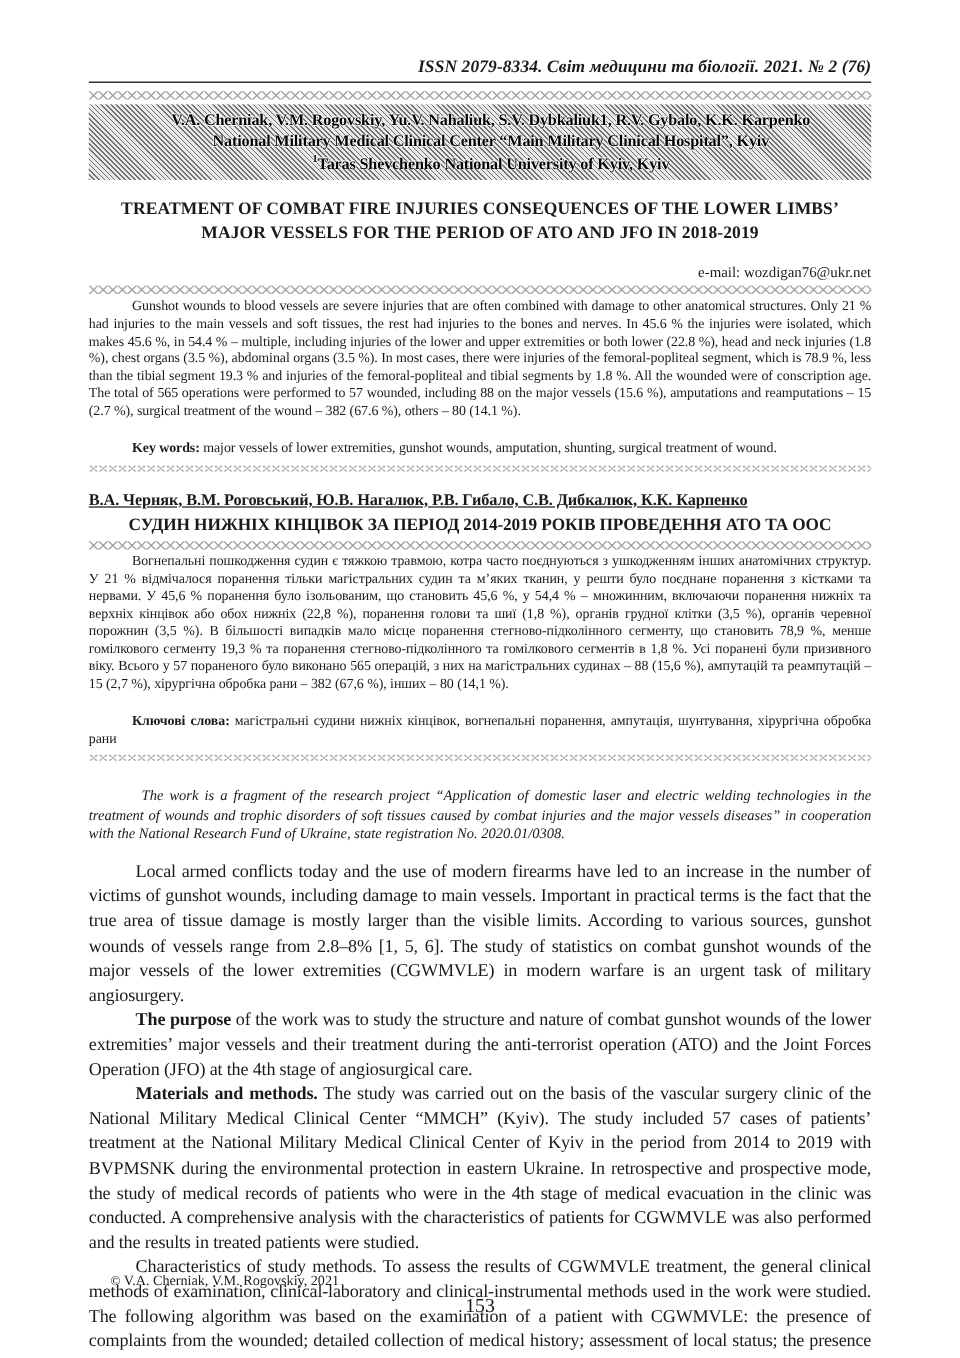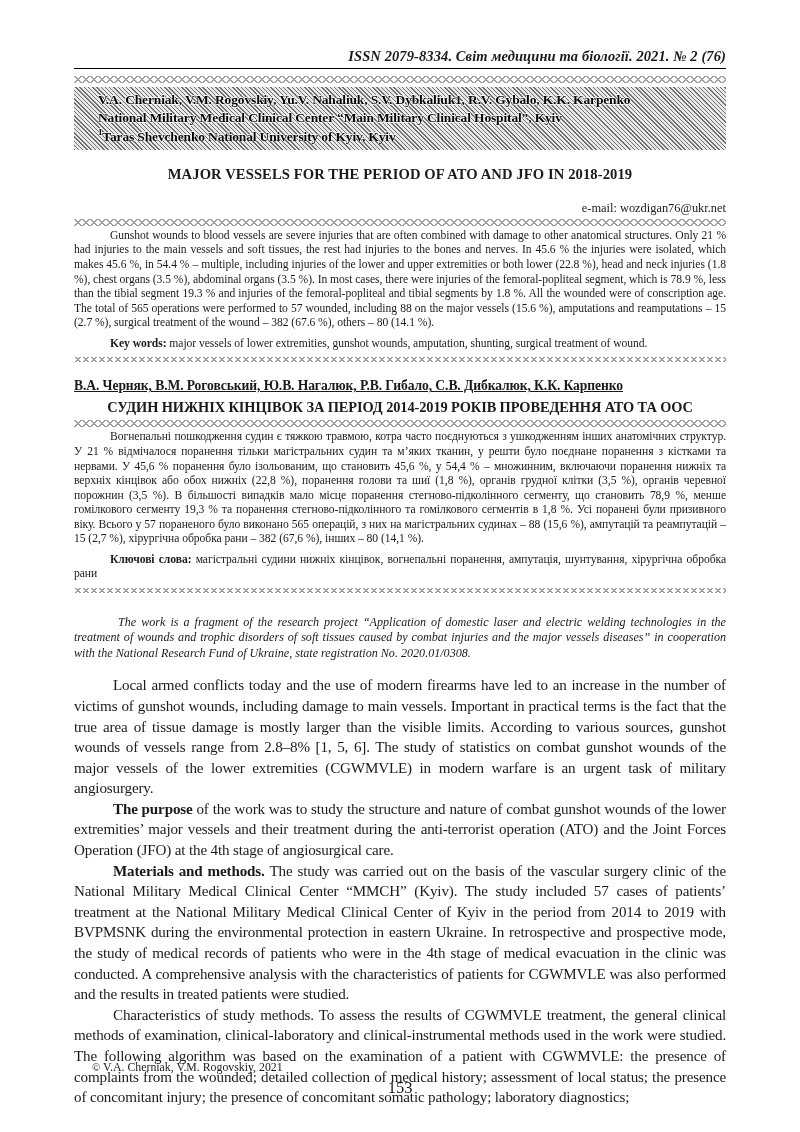--- a/index.html
+++ b/index.html
@@ -68,20 +68,21 @@
 
   
   .authorband {
     background-color: #e9e9e9;
     background-image: repeating-linear-gradient(
       45deg,
       #6f6f6f 0px, #6f6f6f 1px,
       rgba(255,255,255,0) 1px, rgba(255,255,255,0) 3px
     );
     padding: 4px 6px 5px 24px;
+    text-align: center;
   }
   .authorband .ln {
     font-weight: bold;
     font-size: 13.5px;
     line-height: 1.33;
     letter-spacing: -0.15px;
     color: #000;
     text-shadow:
       0.6px 0 0 #fff, -0.6px 0 0 #fff,
       0 0.6px 0 #fff, 0 -0.6px 0 #fff;
@@ -107,21 +108,21 @@
   
   .abstract {
     font-size: 11.6px;
     line-height: 1.255;
     text-align: justify;
     text-justify: inter-word;
     margin: 3px 0 0 0;
     letter-spacing: -0.05px;
   }
   .abstract .indent { display: inline-block; width: 36px; }
-  .kw { margin-top: 6px; }
+  .kw { margin-top: 17px; }
   .kw b { font-weight: bold; }
 
   
   .ua-authors {
     text-align: left;
     font-weight: bold;
     font-size: 13.6px;
     margin-top: 10px;
     letter-spacing: -0.1px;
     text-decoration: underline;
@@ -187,20 +188,21 @@
 
     <div class="zigzag"></div>
 
     <div class="authorband">
       <div class="ln">V.A. Cherniak, V.M. Rogovskiy, Yu.V. Nahaliuk, S.V. Dybkaliuk1, R.V. Gybalo, K.K. Karpenko</div>
       <div class="ln">National Military Medical Clinical Center “Main Military Clinical Hospital”, Kyiv</div>
       <div class="ln"><sup>1</sup><span>Taras Shevchenko National University of Kyiv, Kyiv</span></div>
     </div>
 
     <div class="arttitle">
+      <div>TREATMENT OF COMBAT FIRE INJURIES CONSEQUENCES OF THE LOWER LIMBS’</div>
       <div>MAJOR VESSELS FOR THE PERIOD OF ATO AND JFO IN 2018-2019</div>
     </div>
 
     <div class="email">e-mail: wozdigan76@ukr.net</div>
 
     <div class="zigzag tight"></div>
 
     <div class="abstract"><span class="indent"></span><span>Gunshot wounds to blood vessels are severe injuries that are often combined with damage to other anatomical structures. Only 21 % had injuries to the main vessels and soft tissues, the rest had injuries to the bones and nerves. In 45.6 % the injuries were isolated, which makes 45.6 %, in 54.4 % – multiple, including injuries of the lower and upper extremities or both lower (22.8 %), head and neck injuries (1.8 %), chest organs (3.5 %), abdominal organs (3.5 %). In most cases, there were injuries of the femoral-popliteal segment, which is 78.9 %, less than the tibial segment 19.3 % and injuries of the femoral-popliteal and tibial segments by 1.8 %. All the wounded were of conscription age. The total of 565 operations were performed to 57 wounded, including 88 on the major vessels (15.6 %), amputations and reamputations – 15 (2.7 %), surgical treatment of the wound – 382 (67.6 %), others – 80 (14.1 %).</span></div>
     <div class="abstract kw"><span class="indent"></span><b>Key words:</b> <span>major vessels of lower extremities, gunshot wounds, amputation, shunting, surgical treatment of wound.</span></div>
 

